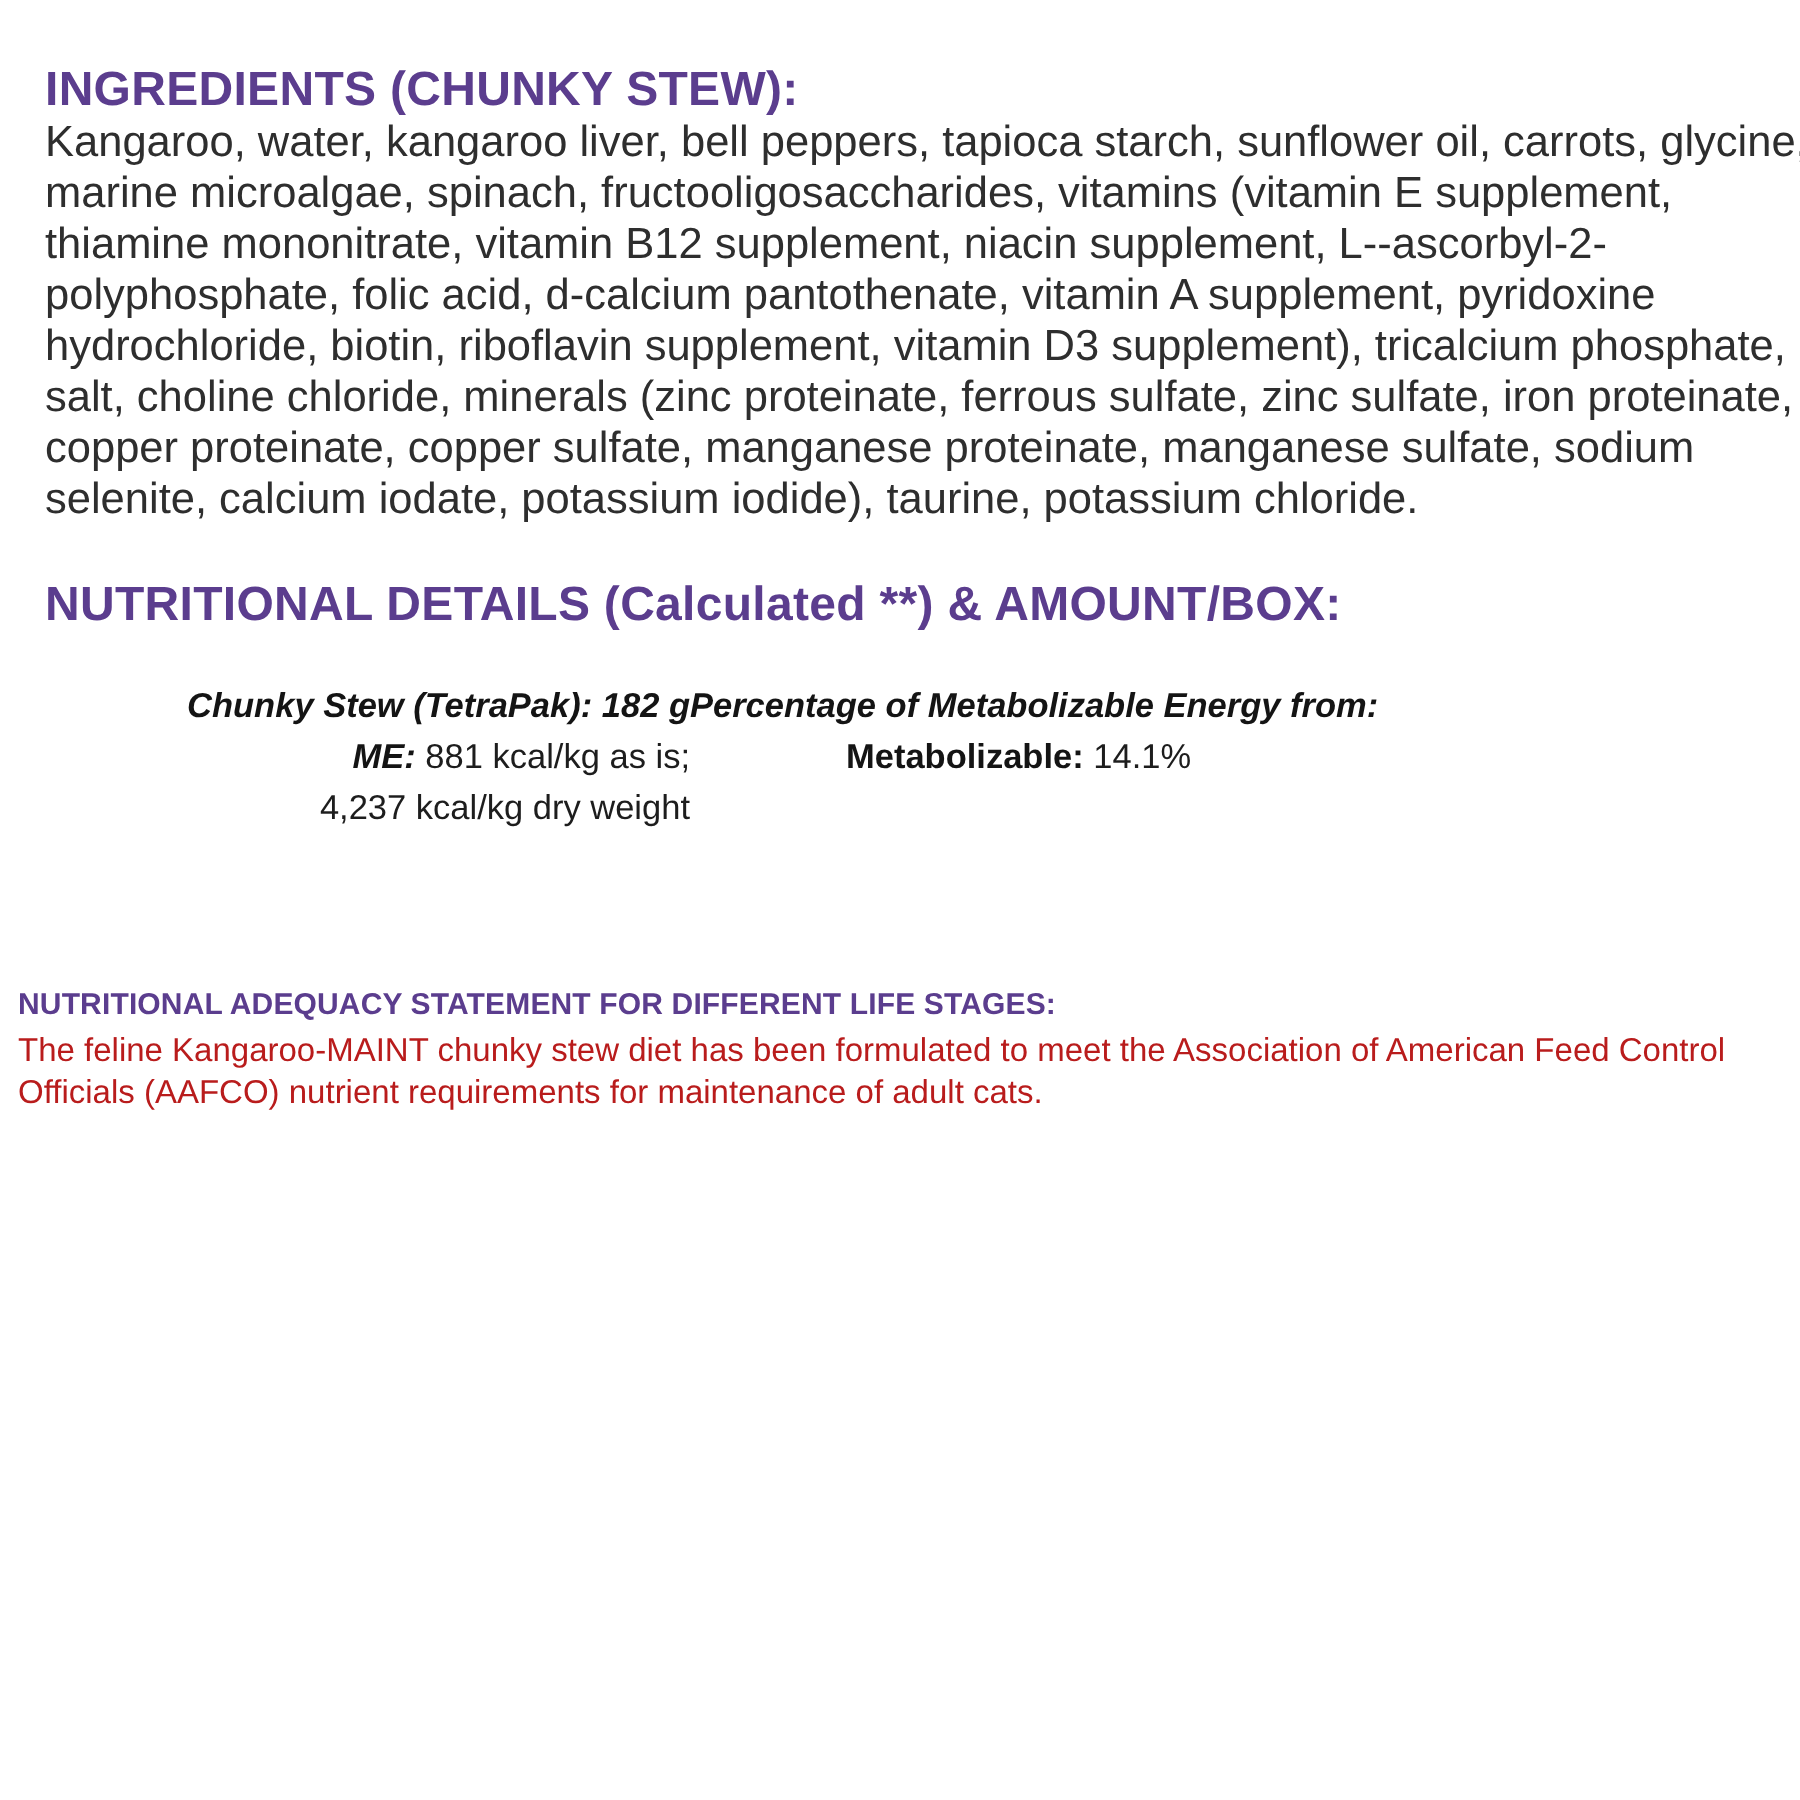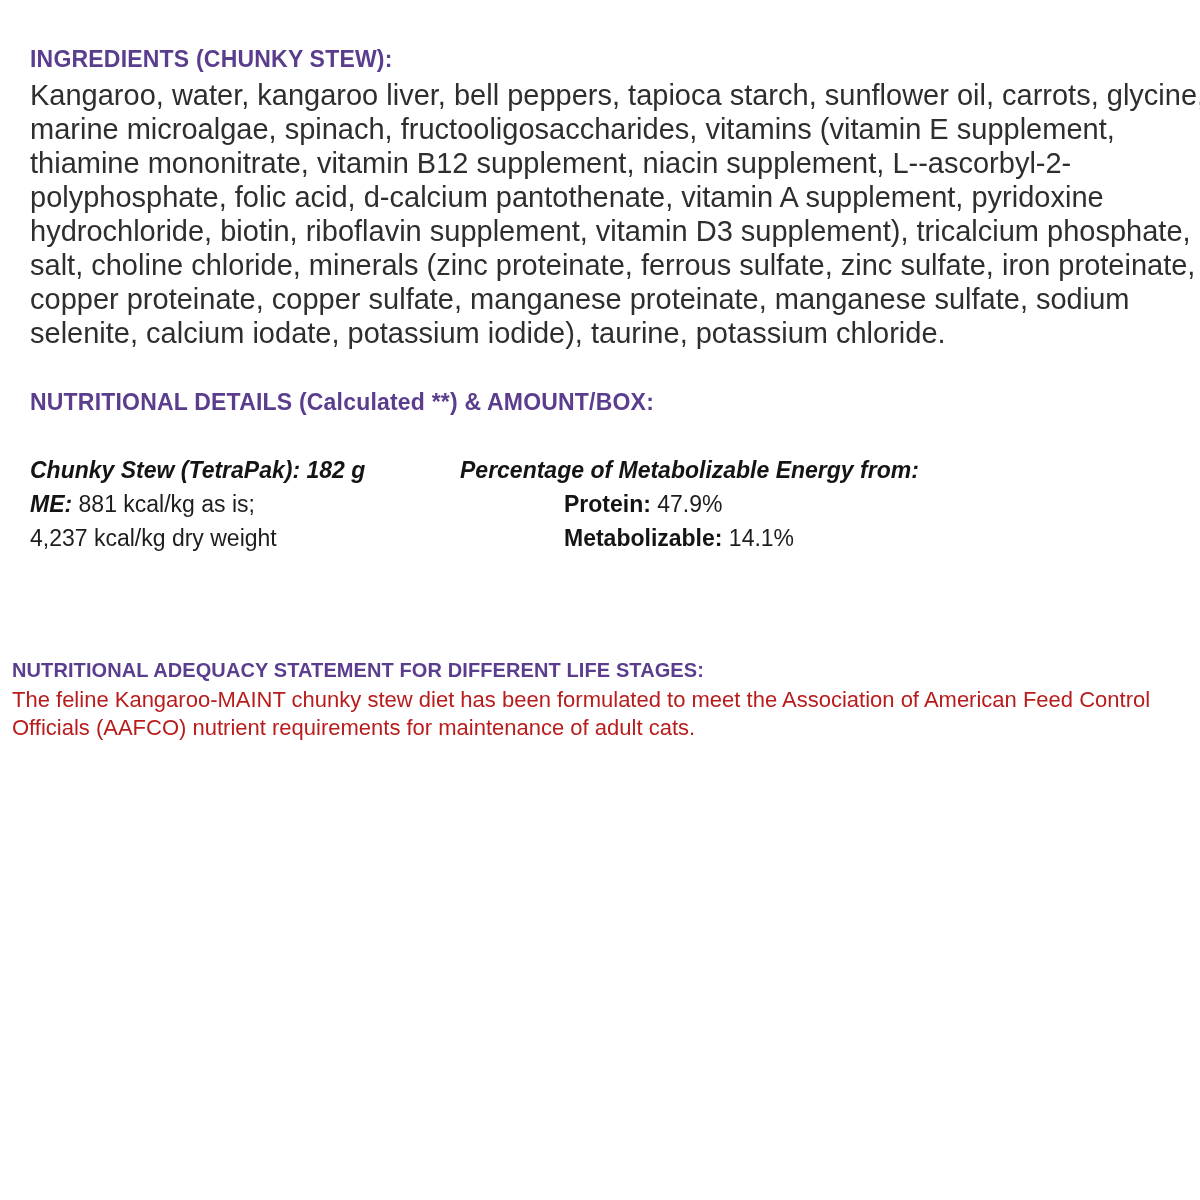--- a/index.html
+++ b/index.html
@@ -13,21 +13,21 @@
     position: relative;
     overflow: hidden;
     font-family: "Liberation Sans", sans-serif;
     -webkit-font-smoothing: antialiased;
   }
   .purple-heading {
     position: absolute;
     margin: 0;
     color: #5b3d8e;
     font-weight: 700;
-    font-size: 23px;
+    font-size: 32px;
     line-height: 30px;
     letter-spacing: 0.2px;
     white-space: pre;
   }
   .body-text {
     position: absolute;
     margin: 0;
     color: #2e2e2e;
     font-size: 29px;
     line-height: 34px;
@@ -38,21 +38,21 @@
   #nutrition-heading   { left: 30px; top: 387px; }
 
   .nutrition-cols {
     position: absolute;
     left: 30px;
     top: 453px;
     display: flex;
     color: #1d1d1d;
     font-size: 23px;
   }
-  .col-left  { width: 430px; }
+  .col-left  { width: 430px; text-align: right; }
   .col-right { }
   .nline { line-height: 34px; white-space: pre; }
   .bold-italic { font-weight: 700; font-style: italic; color: #141414; }
   .bold { font-weight: 700; color: #141414; }
   .indent { margin-left: 104px; }
 
   .adequacy-heading {
     position: absolute;
     margin: 0;
     left: 12px;
@@ -96,21 +96,20 @@
   <div class="nutrition-cols">
 
     <div class="col-left">
       <div class="nline bold-italic">Chunky Stew (TetraPak): 182 g</div>
       <div class="nline"><span class="bold-italic">ME:</span> <span>881 kcal/kg as is;</span></div>
       <div class="nline">4,237 kcal/kg dry weight</div>
     </div>
 
     <div class="col-right">
       <div class="nline bold-italic">Percentage of Metabolizable Energy from:</div>
-      <div class="nline indent"><span class="bold">Protein:</span> <span>47.9%</span></div>
       <div class="nline indent"><span class="bold">Metabolizable:</span> <span>14.1%</span></div>
     </div>
 
   </div>
 
   <h2 class="adequacy-heading">NUTRITIONAL ADEQUACY STATEMENT FOR DIFFERENT LIFE STAGES:</h2>
 
   <p class="adequacy-text">The feline Kangaroo-MAINT chunky stew diet has been formulated to meet the Association of American Feed Control
 Officials (AAFCO) nutrient requirements for maintenance of adult cats.</p>
 

